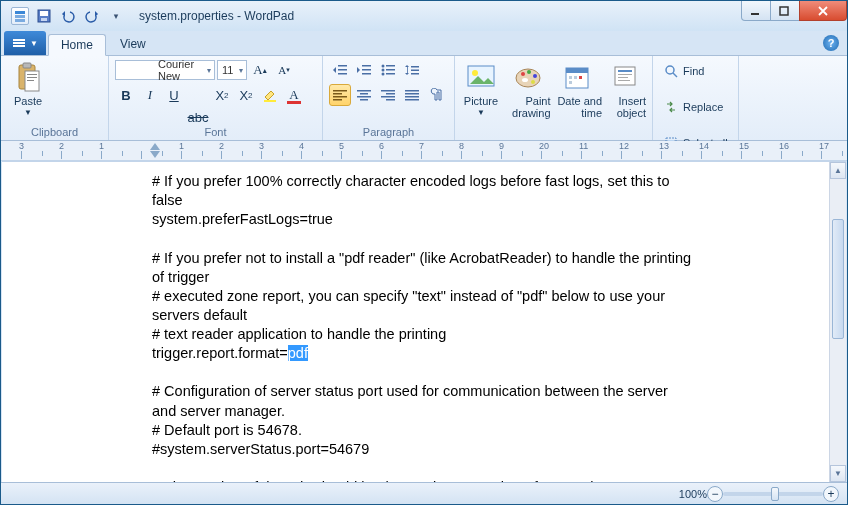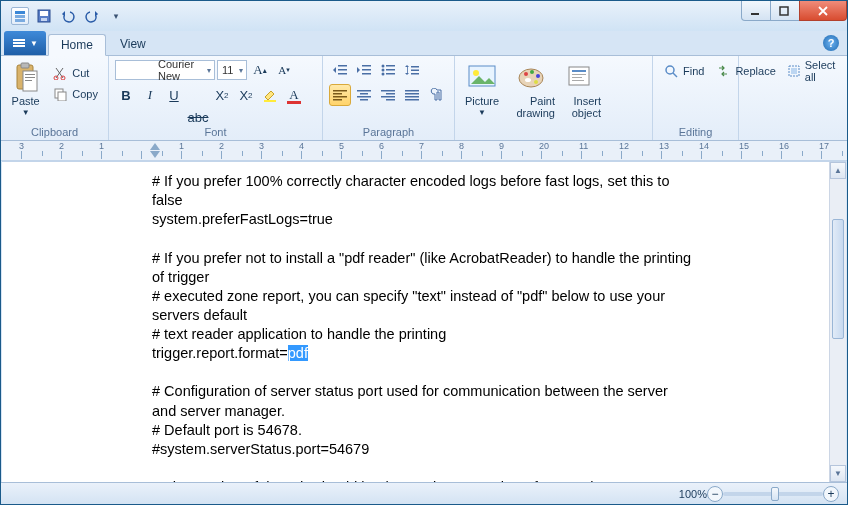--- a/index.html
+++ b/index.html
@@ -96,20 +96,21 @@
         </svg>
     </div>
     <div class="qat-btn">
       <svg width="16" height="14">
           <path d="M6 3 A5 5 0 1 0 12 7" fill="none" stroke="#2a5ca8" stroke-width="1.5"></path>
           <path d="M14 5 L11 2 L11 8 Z" fill="#2a5ca8"></path>
         </svg>
     </div>
     <div class="qat-btn" style="font-size:9px;">▾</div>
   </div>
+  <div class="title-text">system.properties - WordPad</div>
   <div class="win-controls">
     <div class="win-btn min">
         <svg width="10" height="10">
           <rect x="1" y="7" width="8" height="2" fill="#333"></rect>
         </svg>
       </div>
     <div class="win-btn">
         <svg width="10" height="10">
           <rect x="1" y="1" width="8" height="8" fill="none" stroke="#333" stroke-width="1.5"></rect>
         </svg>
@@ -147,41 +148,20 @@
               <rect x="10" y="2" width="8" height="5" rx="1" fill="#b8b8b8" stroke="#888"></rect>
               <rect x="12" y="10" width="14" height="20" fill="#fff" stroke="#888"></rect>
               <rect x="14" y="13" width="10" height="1" fill="#888"></rect>
               <rect x="14" y="16" width="10" height="1" fill="#888"></rect>
               <rect x="14" y="19" width="7" height="1" fill="#888"></rect>
             </svg>
         </div>
         <span>Paste</span>
         <span style="font-size:8px;">▼</span>
       </div>
-      <div class="stack" style="padding-top:4px;">
-        <div class="clip-small">
-          <div class="mini-ico">
-              <svg width="14" height="14">
-                <path d="M3 2 L10 12 M10 2 L3 12" stroke="#666" stroke-width="1"></path>
-                <circle cx="3" cy="12" r="2" fill="none" stroke="#d44"></circle>
-                <circle cx="10" cy="12" r="2" fill="none" stroke="#d44"></circle>
-              </svg>
-            </div>
-          <span>Cut</span>
-        </div>
-        <div class="clip-small">
-          <div class="mini-ico">
-              <svg width="14" height="14">
-                <rect x="2" y="2" width="8" height="9" fill="#fff" stroke="#888"></rect>
-                <rect x="5" y="5" width="8" height="9" fill="#fff" stroke="#888"></rect>
-              </svg>
-            </div>
-          <span>Copy</span>
-        </div>
-      </div>
     </div>
     <div class="group-label">Clipboard</div>
   </div>
 
   <div class="group" style="width:214px;">
     <div class="group-body" style="flex-direction:column; gap:3px;">
       <div class="small-row">
         <div class="combo font-name">Courier New</div>
         <div class="combo font-size">11</div>
         <div class="small-btn" style="font-family:serif;">A<span style="font-size:8px;vertical-align:super;">▴</span></div>
@@ -320,37 +300,50 @@
               <ellipse cx="15" cy="14" rx="12" ry="9" fill="#e8d4b8" stroke="#a88557"></ellipse>
               <circle cx="10" cy="10" r="2" fill="#d44"></circle>
               <circle cx="16" cy="8" r="2" fill="#4a4"></circle>
               <circle cx="22" cy="12" r="2" fill="#44d"></circle>
               <circle cx="20" cy="18" r="2" fill="#dd4"></circle>
               <ellipse cx="12" cy="16" rx="3" ry="2" fill="#fff"></ellipse>
             </svg>
           </div>
         <span>Paint drawing</span>
       </div>
+      <div class="big-btn" style="width:50px;">
+        <div class="ico">
+            <svg width="28" height="26">
+              <rect x="2" y="4" width="22" height="20" fill="#fff" stroke="#5a8cc7"></rect>
+              <rect x="2" y="4" width="22" height="5" fill="#5a8cc7"></rect>
+              <rect x="5" y="12" width="3" height="3" fill="#bcd"></rect>
+              <rect x="10" y="12" width="3" height="3" fill="#bcd"></rect>
+              <rect x="15" y="12" width="3" height="3" fill="#d44"></rect>
+              <rect x="5" y="17" width="3" height="3" fill="#bcd"></rect>
+            </svg>
+          </div>
+        <span>Date and time</span>
+      </div>
       <div class="big-btn" style="width:42px;">
         <div class="ico">
             <svg width="28" height="26">
               <rect x="3" y="3" width="20" height="18" fill="#fff" stroke="#888"></rect>
               <rect x="6" y="6" width="14" height="2" fill="#5a8cc7"></rect>
               <rect x="6" y="10" width="14" height="1" fill="#aaa"></rect>
               <rect x="6" y="13" width="10" height="1" fill="#aaa"></rect>
               <rect x="6" y="16" width="12" height="1" fill="#aaa"></rect>
             </svg>
           </div>
         <span>Insert object</span>
       </div>
     </div>
   </div>
 
   <div class="group" style="width:86px;">
-    <div class="group-body" style="flex-direction:row;gap:3px;padding-top:2px;">
+    <div class="group-body" style="flex-direction:column;gap:16px;padding-top:2px;">
       <div class="edit-row">
         <div class="mini-ico">
             <svg width="14" height="14">
               <circle cx="6" cy="6" r="4" fill="none" stroke="#5a8cc7" stroke-width="1.5"></circle>
               <path d="M9 9 L13 13" stroke="#5a8cc7" stroke-width="1.5"></path>
             </svg>
           </div>
         <span>Find</span>
       </div>
       <div class="edit-row">

